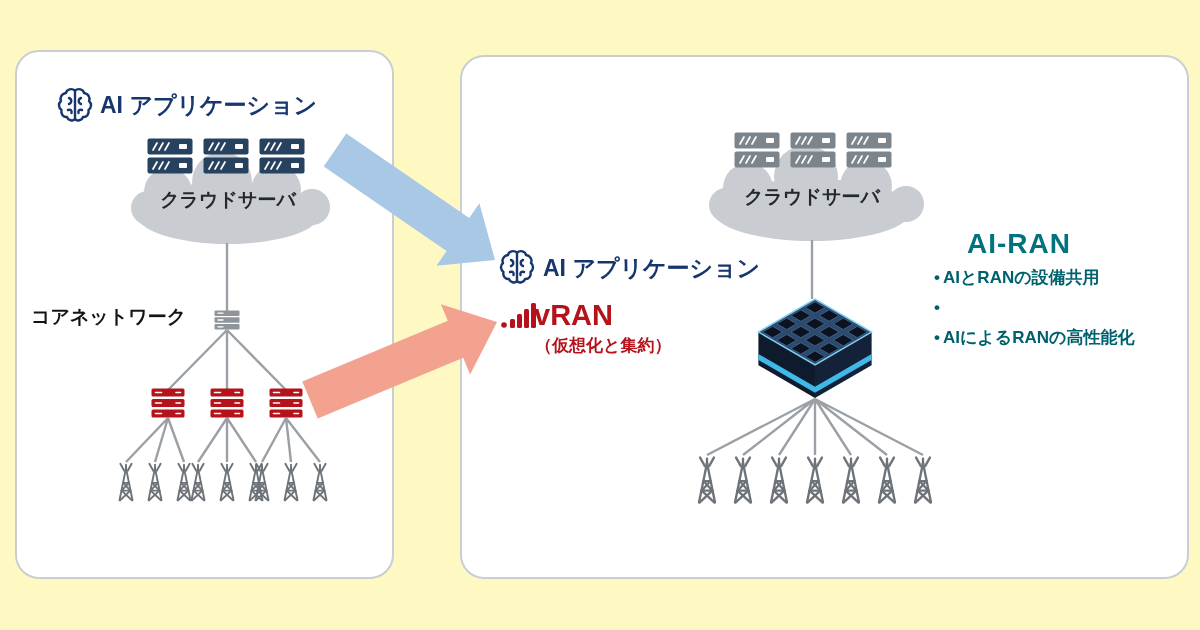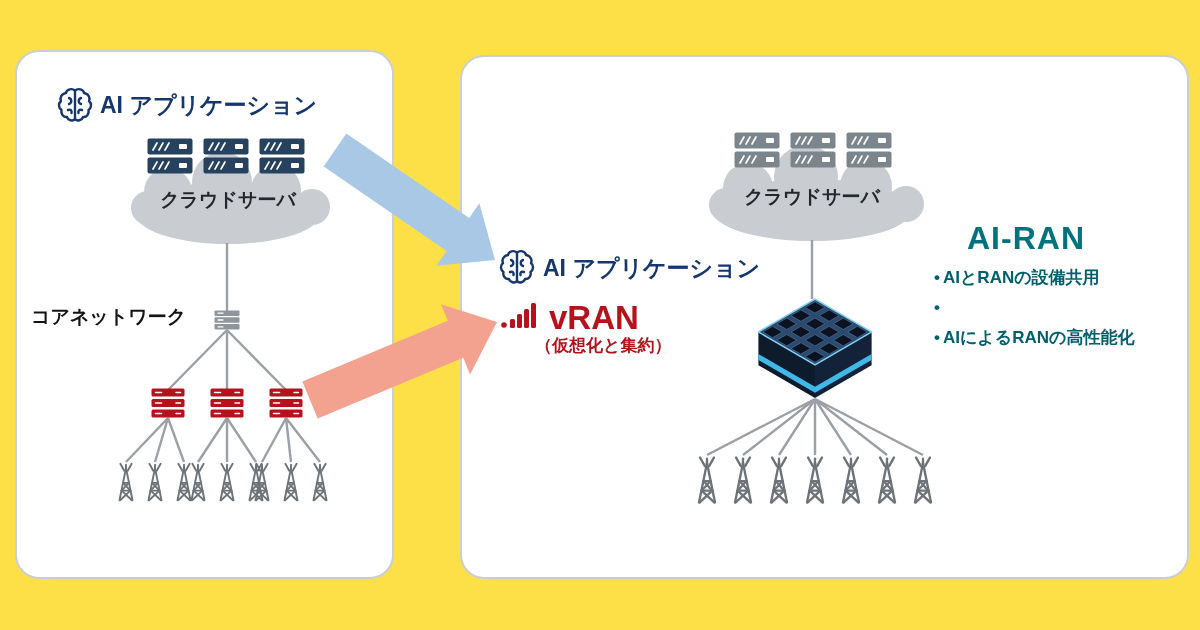--- a/index.html
+++ b/index.html
@@ -1,35 +1,35 @@
 <!DOCTYPE html>
 <html><head>
 <meta charset="utf-8">
 <style>
   html,body{margin:0;padding:0;background:#ffffff;}
   .canvas{
-    position:relative;width:1200px;height:630px;background:#fde047;overflow:hidden;
+    position:relative;width:1200px;height:630px;background:#fef9c3;overflow:hidden;
     font-family:"Liberation Sans","DejaVu Sans",sans-serif;
   }
   .panel{
     position:absolute;background:#ffffff;border:2px solid #c9ced3;border-radius:24px;
   }
   .panel.left{left:15px;top:50px;width:375px;height:525px;}
   .panel.right{left:460px;top:55px;width:725px;height:520px;}
   svg.art{position:absolute;left:0;top:0;pointer-events:none;}
   .label{position:absolute;white-space:nowrap;}
   .t-left-title{left:100px;top:90px;font-size:23px;font-weight:bold;color:#16366e;}
   .t-left-cloud{left:147px;top:187px;width:162px;text-align:center;font-size:19px;font-weight:bold;color:#24282d;}
   .t-core{left:31px;top:304px;font-size:19px;font-weight:bold;color:#111316;text-align:center;}
   .t-ran{left:31px;top:369px;font-size:21px;font-weight:bold;color:#b5121b;line-height:27px;}
   .t-right-cloud{left:728px;top:184px;width:168px;text-align:center;font-size:19px;font-weight:bold;color:#24282d;}
   .t-right-title{left:543px;top:253px;font-size:23px;font-weight:bold;color:#16366e;}
-  .t-vran{left:549px;top:299px;font-size:33px;font-weight:bold;color:#b5121b;}
+  .t-vran{left:534px;top:299px;font-size:29px;font-weight:bold;color:#b5121b;}
   .t-vran-sub{left:535px;top:334px;font-size:17px;font-weight:bold;color:#b5121b;}
-  .t-airan{left:967px;top:220px;font-size:32px;font-weight:bold;color:#00737f;letter-spacing:1px;}
+  .t-airan{left:967px;top:228px;font-size:28px;font-weight:bold;color:#00737f;letter-spacing:1px;}
   .bullets{position:absolute;left:934px;top:263px;}
   .bullet{display:flex;align-items:flex-start;font-size:17px;font-weight:bold;color:#00606e;line-height:30px;white-space:nowrap;}
   .bullet .bm{margin-right:3px;}
   .ic-navy{color:#27425f;}
   .ic-gray{color:#7d858c;}
   .ic-red{color:#b5121b;}
   .ic-switch{color:#8f959b;}
   .ic-tower{color:#6d7378;}
   .ic-brain{color:#16366e;}
 </style>

